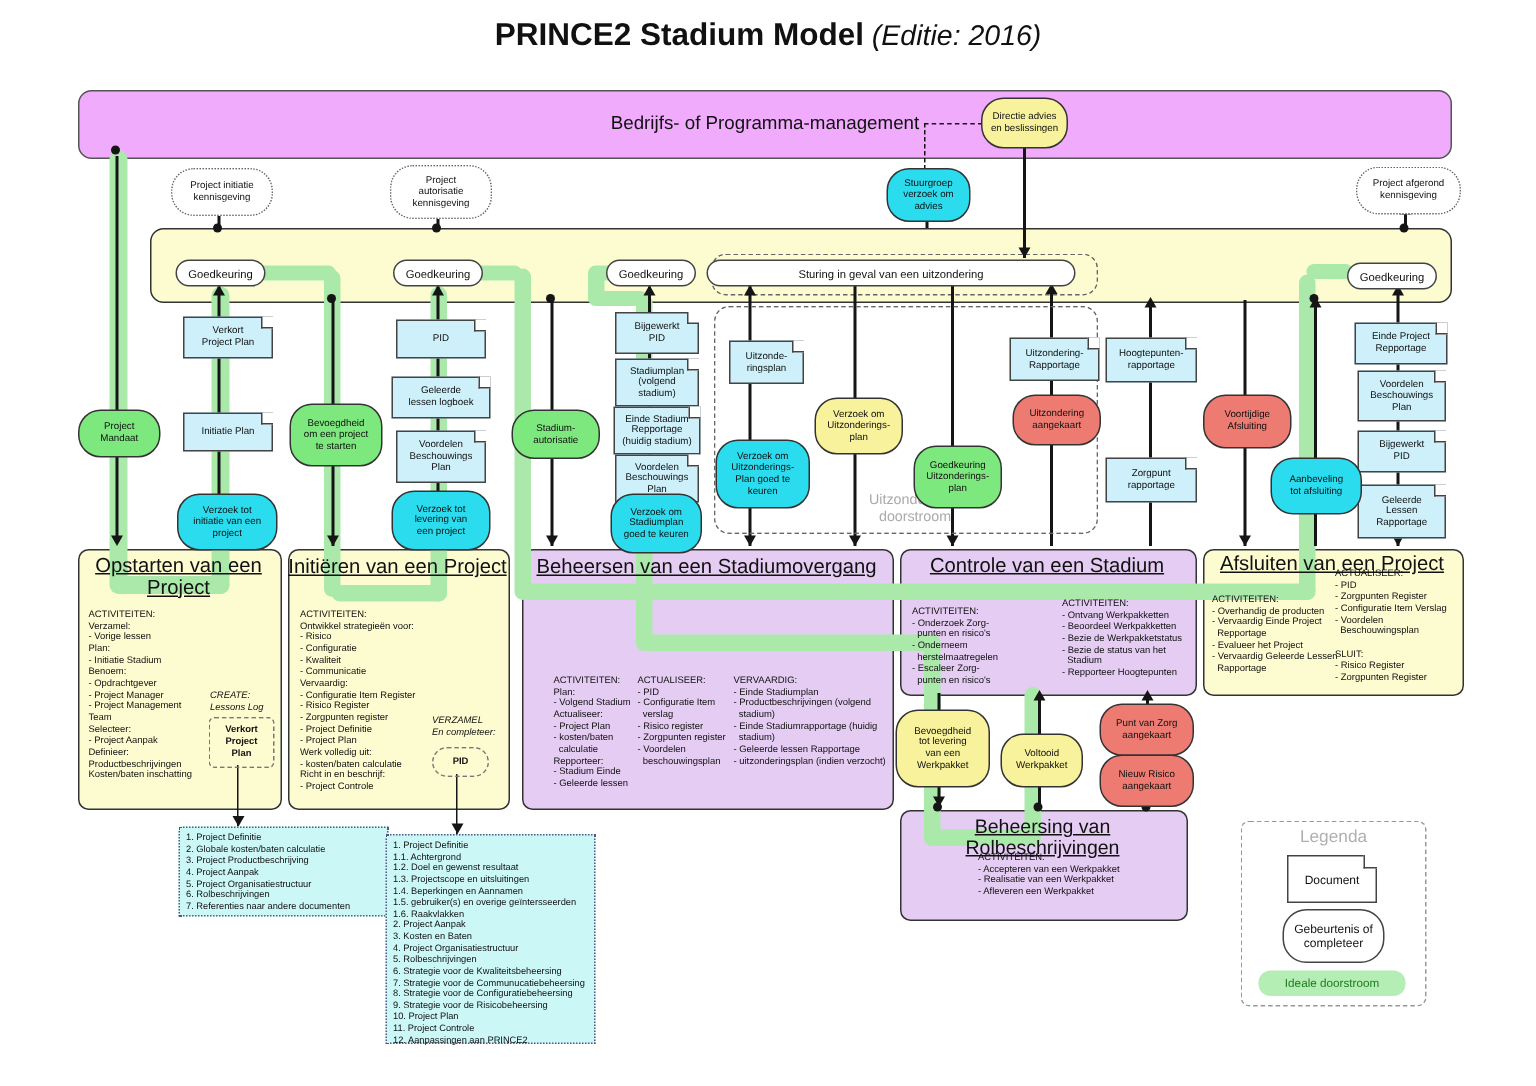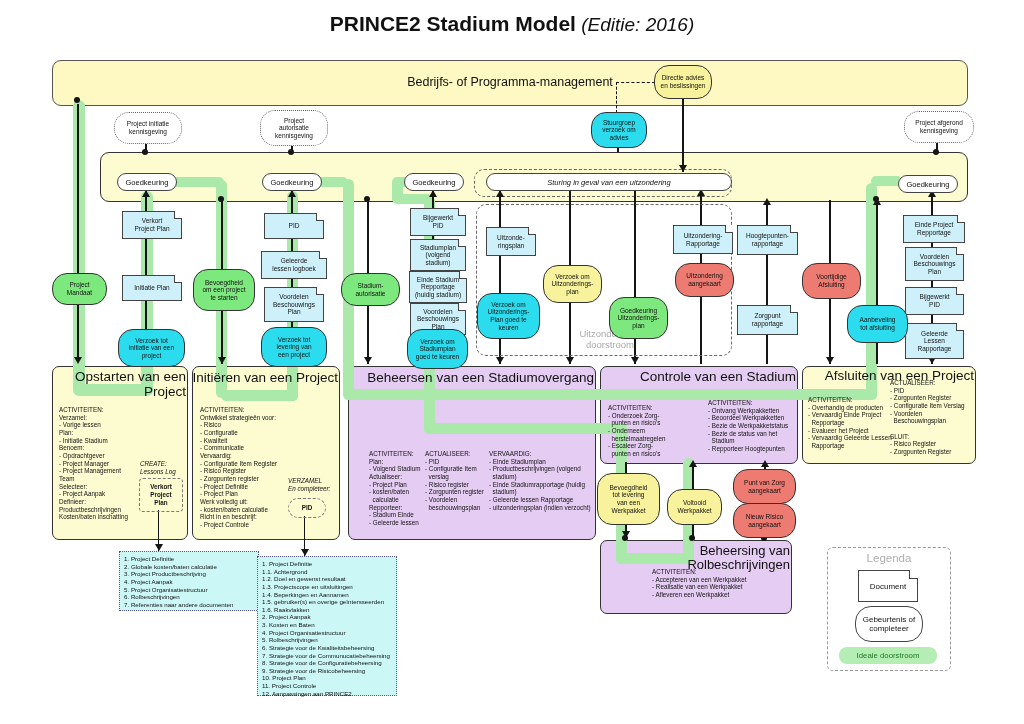--- a/index.html
+++ b/index.html
@@ -1,28 +1,28 @@
 <!DOCTYPE html>
 <html><head>
 <meta charset="utf-8">
 <style>
   html,body{margin:0;padding:0;background:#fff;font-family:"Liberation Sans",sans-serif;color:#111;}
   .canvas{position:relative;width:1024px;height:724px;background:#fff;overflow:hidden;}
   .title{position:absolute;left:0;top:12px;width:1024px;text-align:center;font-size:21px;font-weight:bold;z-index:5;}
   .title .ed{font-weight:normal;font-style:italic;font-size:19px;}
-  .graybar{position:absolute;background:#fef9c3;border:1.4px solid #555;border-radius:9px;z-index:0;}
+  .graybar{position:absolute;background:#f0abfc;border:1.4px solid #555;border-radius:9px;z-index:0;}
   .graybar .lbl{position:absolute;width:100%;top:0;line-height:42px;text-align:center;font-size:12.5px;}
   .band{position:absolute;background:#fdfcd0;border:1.4px solid #333;border-radius:9px;z-index:0;}
   .bandtitle{position:absolute;text-align:center;font-size:11.5px;z-index:4;}
   .pill{position:absolute;background:#fff;border:1.2px solid #444;border-radius:9px;display:flex;align-items:center;justify-content:center;font-size:7.5px;z-index:4;}
   .dashwrap{position:absolute;border:1.2px dashed #666;border-radius:10px;z-index:3;}
   .pbox{position:absolute;border:1.5px solid #333;border-radius:7px;z-index:1;}
   .bg-yellow{background:#fdfcd0;}
   .bg-purple{background:#e5ccf3;}
-  .ptitle{position:absolute;text-align:right;font-size:13.5px;line-height:1.08;white-space:pre-line;z-index:5;}
+  .ptitle{position:absolute;text-align:center;font-size:13.5px;line-height:1.08;white-space:pre-line;z-index:5;text-decoration:underline;}
   .atext{position:absolute;font-size:6.3px;line-height:1.22;white-space:pre;z-index:5;}
   .doc{position:absolute;background:#cdf0fa;border:1px solid #444;display:flex;align-items:center;justify-content:center;text-align:center;font-size:6.5px;line-height:1.18;white-space:pre-line;z-index:4;}
   .doc::after{content:"";position:absolute;top:-1px;right:-1px;width:7px;height:7px;background:#fff;border-left:1px solid #444;border-bottom:1px solid #444;}
   .oval{position:absolute;border:1.3px solid #333;border-radius:15px;display:flex;align-items:center;justify-content:center;text-align:center;font-size:6.5px;line-height:1.18;white-space:pre-line;z-index:4;}
   .dotted{border:1.2px dotted #666;background:#fff;}
   .green{background:#7de87d;}
   .cyan{background:#2bdcee;}
   .yellow{background:#f7f29b;}
   .red{background:#ee7b72;}
   .flow{position:absolute;background:#abe9ab;border-radius:7px;z-index:2;}
@@ -164,21 +164,21 @@
 
   <div class="vl thin" style="left:158px;top:510px;height:41px;"></div>
   <div class="arr-down" style="left:155px;top:544px;"></div>
   <div class="vl thin" style="left:304px;top:516px;height:40px;"></div>
   <div class="arr-down" style="left:301px;top:549px;"></div>
 
   <div class="pill" style="left:117px;top:173px;width:58px;height:16px;">Goedkeuring</div>
   <div class="pill" style="left:262px;top:173px;width:58px;height:16px;">Goedkeuring</div>
   <div class="pill" style="left:404px;top:173px;width:58px;height:16px;">Goedkeuring</div>
   <div class="pill" style="left:898px;top:175px;width:58px;height:16px;">Goedkeuring</div>
-  <div class="pill" style="left:486px;top:173px;width:244px;height:16px;font-style:italic;">Sturing in geval van een uitzondering</div>
+  <div class="pill" style="left:471px;top:173px;width:244px;height:16px;">Sturing in geval van een uitzondering</div>
 
   <div class="oval dotted" style="left:114px;top:112px;width:66px;height:30px;">Project initiatie
 kennisgeving</div>
   <div class="oval dotted" style="left:260px;top:110px;width:66px;height:34px;">Project
 autorisatie
 kennisgeving</div>
   <div class="oval cyan" style="left:591px;top:112px;width:54px;height:34px;">Stuurgroep
 verzoek om
 advies</div>
   <div class="oval dotted" style="left:904px;top:111px;width:68px;height:30px;">Project afgerond

